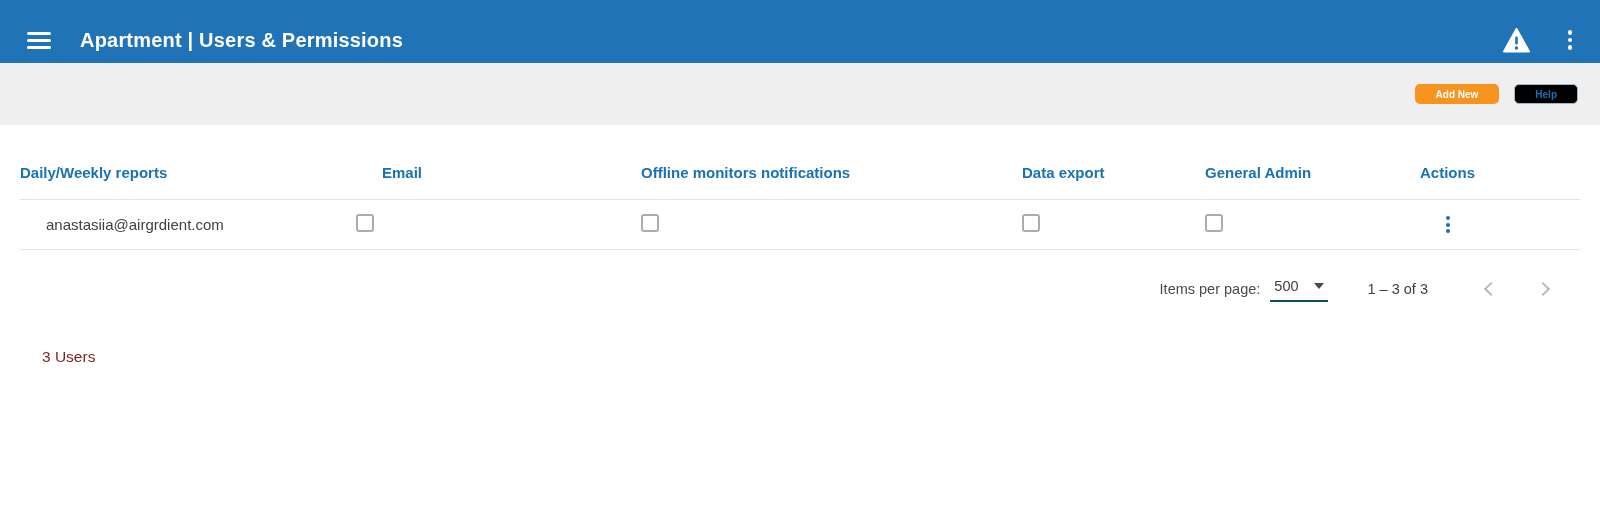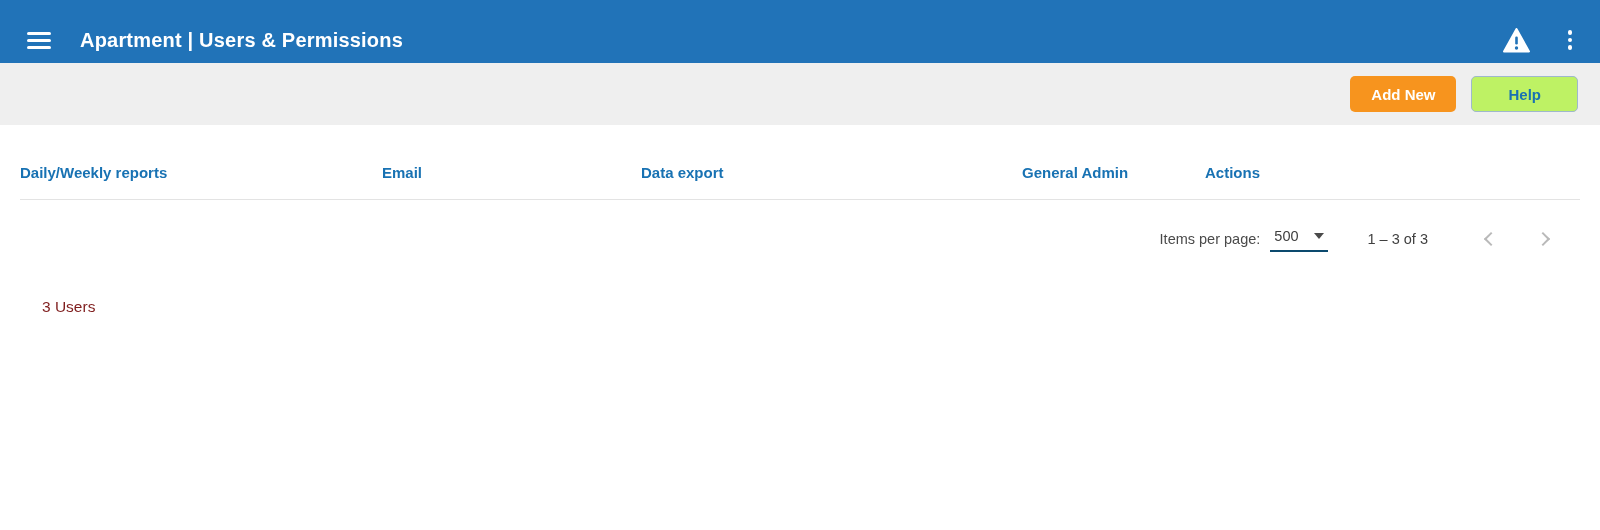--- a/index.html
+++ b/index.html
@@ -11,23 +11,23 @@
   .hamburger { width:24px; display:flex; flex-direction:column; gap:4px; cursor:pointer; }
   .hamburger span { display:block; height:3px; background:#ffffff; border-radius:2px; }
   .appbar-title { color:#ffffff; font-size:20px; font-weight:bold; margin-left:29px; letter-spacing:.2px; }
   .appbar-spacer { flex:1; }
   .warn-icon { margin-right:32px; cursor:pointer; display:flex; align-items:center; }
   .kebab { display:flex; flex-direction:column; gap:3px; cursor:pointer; padding:4px 6px; }
   .kebab i { width:4.5px; height:4.5px; border-radius:50%; background:#ffffff; }
 
   
   .toolbar { height:62px; background:#EFEFEF; display:flex; align-items:center; justify-content:flex-end; padding-right:22px; gap:15px; }
-  .btn { font-family:"Liberation Sans", sans-serif; font-size:15px; font-weight:bold; border-radius:5px; cursor:pointer; height:36px; }
+  .btn { font-family:"Liberation Sans", sans-serif; font-size:10px; font-weight:bold; border-radius:5px; cursor:pointer; height:20px; }
   .btn-primary { background:#F7941E; color:#ffffff; border:none; padding:0 21px; }
-  .btn-secondary { background:#bef264; color:#1872B3; border:1px solid #9fb8cc; padding:0 36px; }
+  .btn-secondary { background:#000000; color:#1872B3; border:1px solid #9fb8cc; padding:0 20px; }
 
   
   .table-wrap { margin:0 20px; padding-top:20px; }
   .trow { display:grid; grid-template-columns:336px 285px 381px 183px 215px 1fr;
           align-items:center; border-bottom:1px solid #E3E3E3; }
   .trow-head { height:55px; }
   .trow-body { height:50px; }
   .th { color:#1872B3; font-size:15px; font-weight:bold; }
   .th-email, .td-email { padding-left:26px; }
   .td-email { color:#3F3F3F; font-size:15px; }
@@ -91,29 +91,46 @@
 <div class="toolbar">
   <button class="btn btn-primary">Add New</button>
   <button class="btn btn-secondary">Help</button>
 </div>
 
 <div class="table-wrap">
 
   <div class="trow trow-head">
     <div class="th">Daily/Weekly reports</div>
     <div class="th th-email">Email</div>
+    <div class="th">Offline monitors notifications</div>
     <div class="th">Data export</div>
     <div class="th">General Admin</div>
     <div class="th cell-actions">
       <div class="actions-box">
           <span>Actions</span>
         </div>
     </div>
   </div>
 
+  <div class="trow trow-body">
+    <div class="td-email">anastasiia@airgrdient.com</div>
+    <div><span class="cb" data-checked="false"></span></div>
+    <div><span class="cb" data-checked="false"></span></div>
+    <div><span class="cb" data-checked="false"></span></div>
+    <div><span class="cb" data-checked="false"></span></div>
+    <div class="cell-actions">
+        <div class="actions-box">
+          <span class="row-kebab">
+            <i></i>
+            <i></i>
+            <i></i>
+          </span>
+        </div>
+      </div>
+  </div>
 
 
 
 </div>
 
 <div class="pagination">
   <span class="ipp-label">Items per page:</span>
   <span class="ipp-select">
     <span class="ipp-value">500</span>
     <span class="caret-down"></span>

